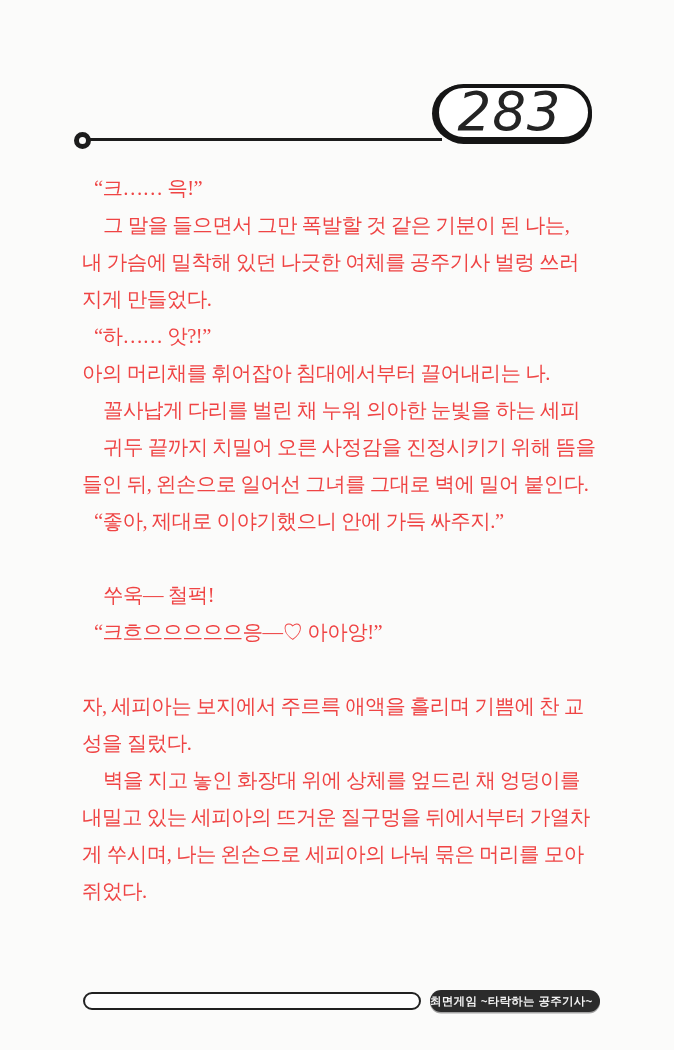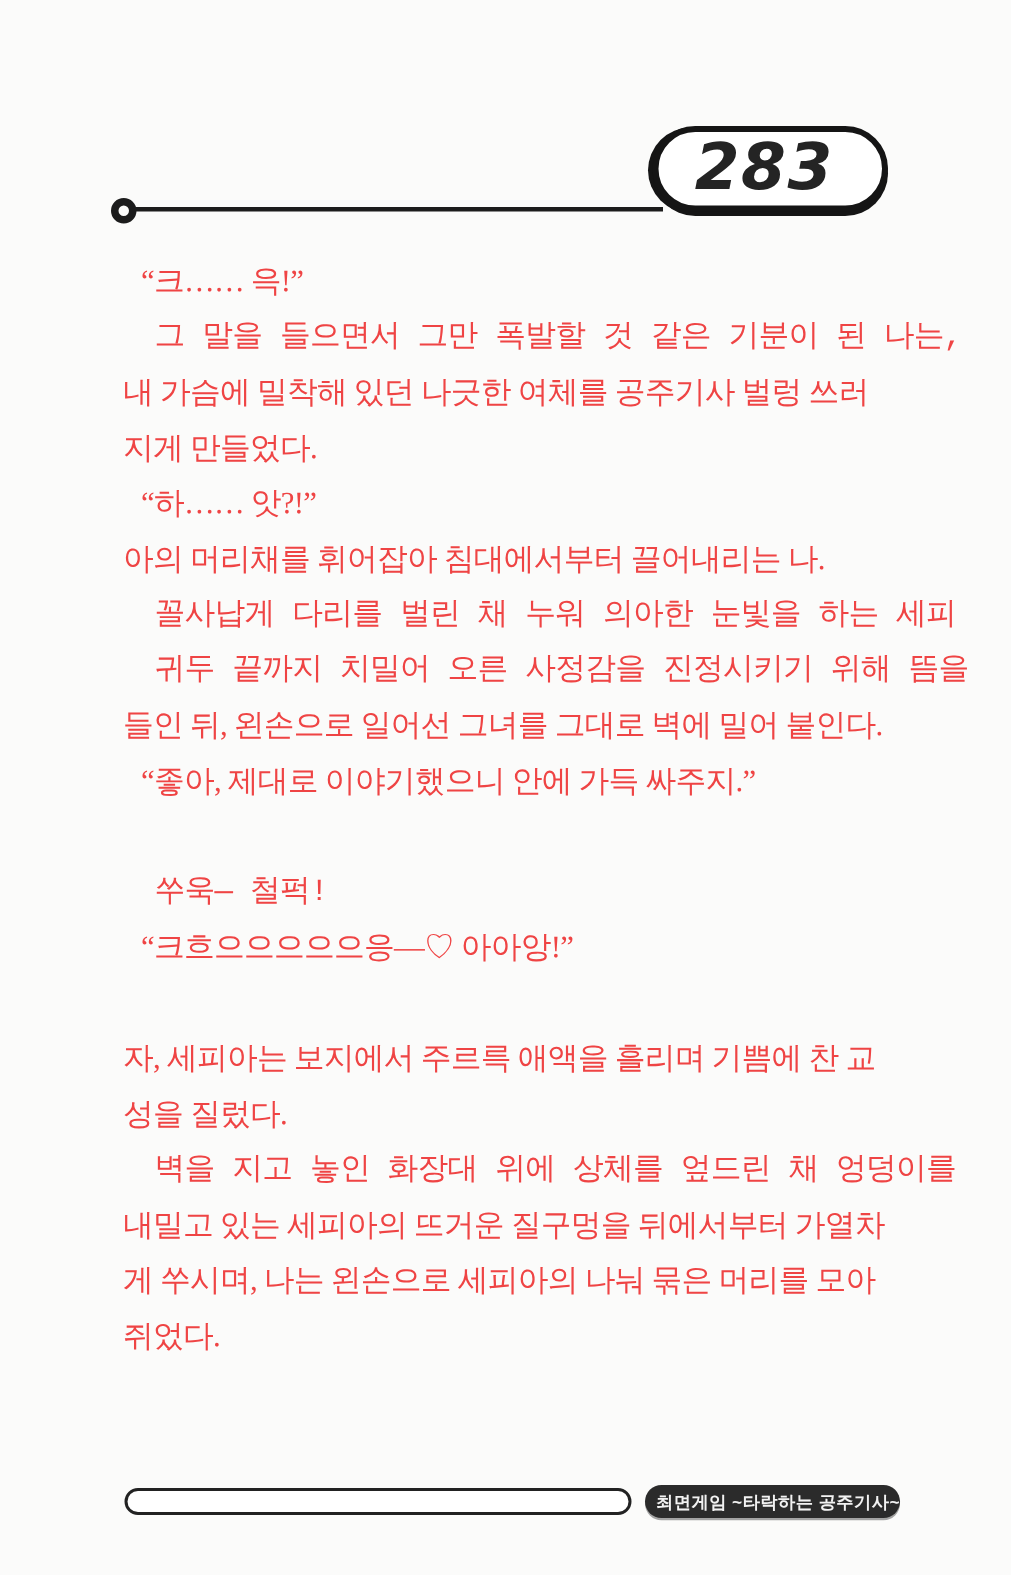--- a/index.html
+++ b/index.html
@@ -38,43 +38,43 @@
     border-radius: 34px;
     box-shadow: 0 3px 0 #151515, -3px 1px 0 #151515;
     box-sizing: border-box;
     display: flex;
     align-items: center;
     justify-content: center;
   }
   .page-pill .num {
     font-family: "DejaVu Sans", sans-serif;
     font-style: italic;
-    font-weight: bold;
-    font-size: 43px;
+    font-weight: normal;
+    font-size: 53px;
     letter-spacing: 1px;
     color: #242424;
     padding-right: 8px;
     padding-bottom: 2px;
   }
 
   
   .body-text {
     position: absolute;
     left: 82px; top: 170px;
     width: 540px;
     color: #ef4444;
     font-size: 20.5px;
   }
   .ln {
     height: 37px;
     line-height: 37px;
     white-space: pre;
     letter-spacing: -0.5px;
   }
-  .ln.indent { padding-left: 21px; font-family: Liberation Mono, monospace; }
+  .ln.indent { padding-left: 21px; }
   .ln.quote  { padding-left: 12px; }
   .sp { height: 37px; }
 
   
   .footer-capsule {
     position: absolute;
     left: 83px; top: 992px;
     width: 338px; height: 18px;
     border: 2px solid #222222;
     border-radius: 10px;
@@ -83,21 +83,21 @@
   }
   .footer-pill {
     position: absolute;
     left: 430px; top: 990px;
     width: 170px; height: 22px;
     border-radius: 11px;
     background: #2b2b2b;
     box-shadow: 0 1.5px 0 rgba(0,0,0,0.35);
     display: flex;
     align-items: center;
-    justify-content: flex-end;
+    justify-content: flex-start;
   }
   .footer-pill .title {
     font-family: "Liberation Sans", sans-serif;
     color: #f2f2f2;
     font-size: 11.5px;
     font-weight: bold;
     letter-spacing: 0.3px;
     white-space: pre;
   }
 </style>

